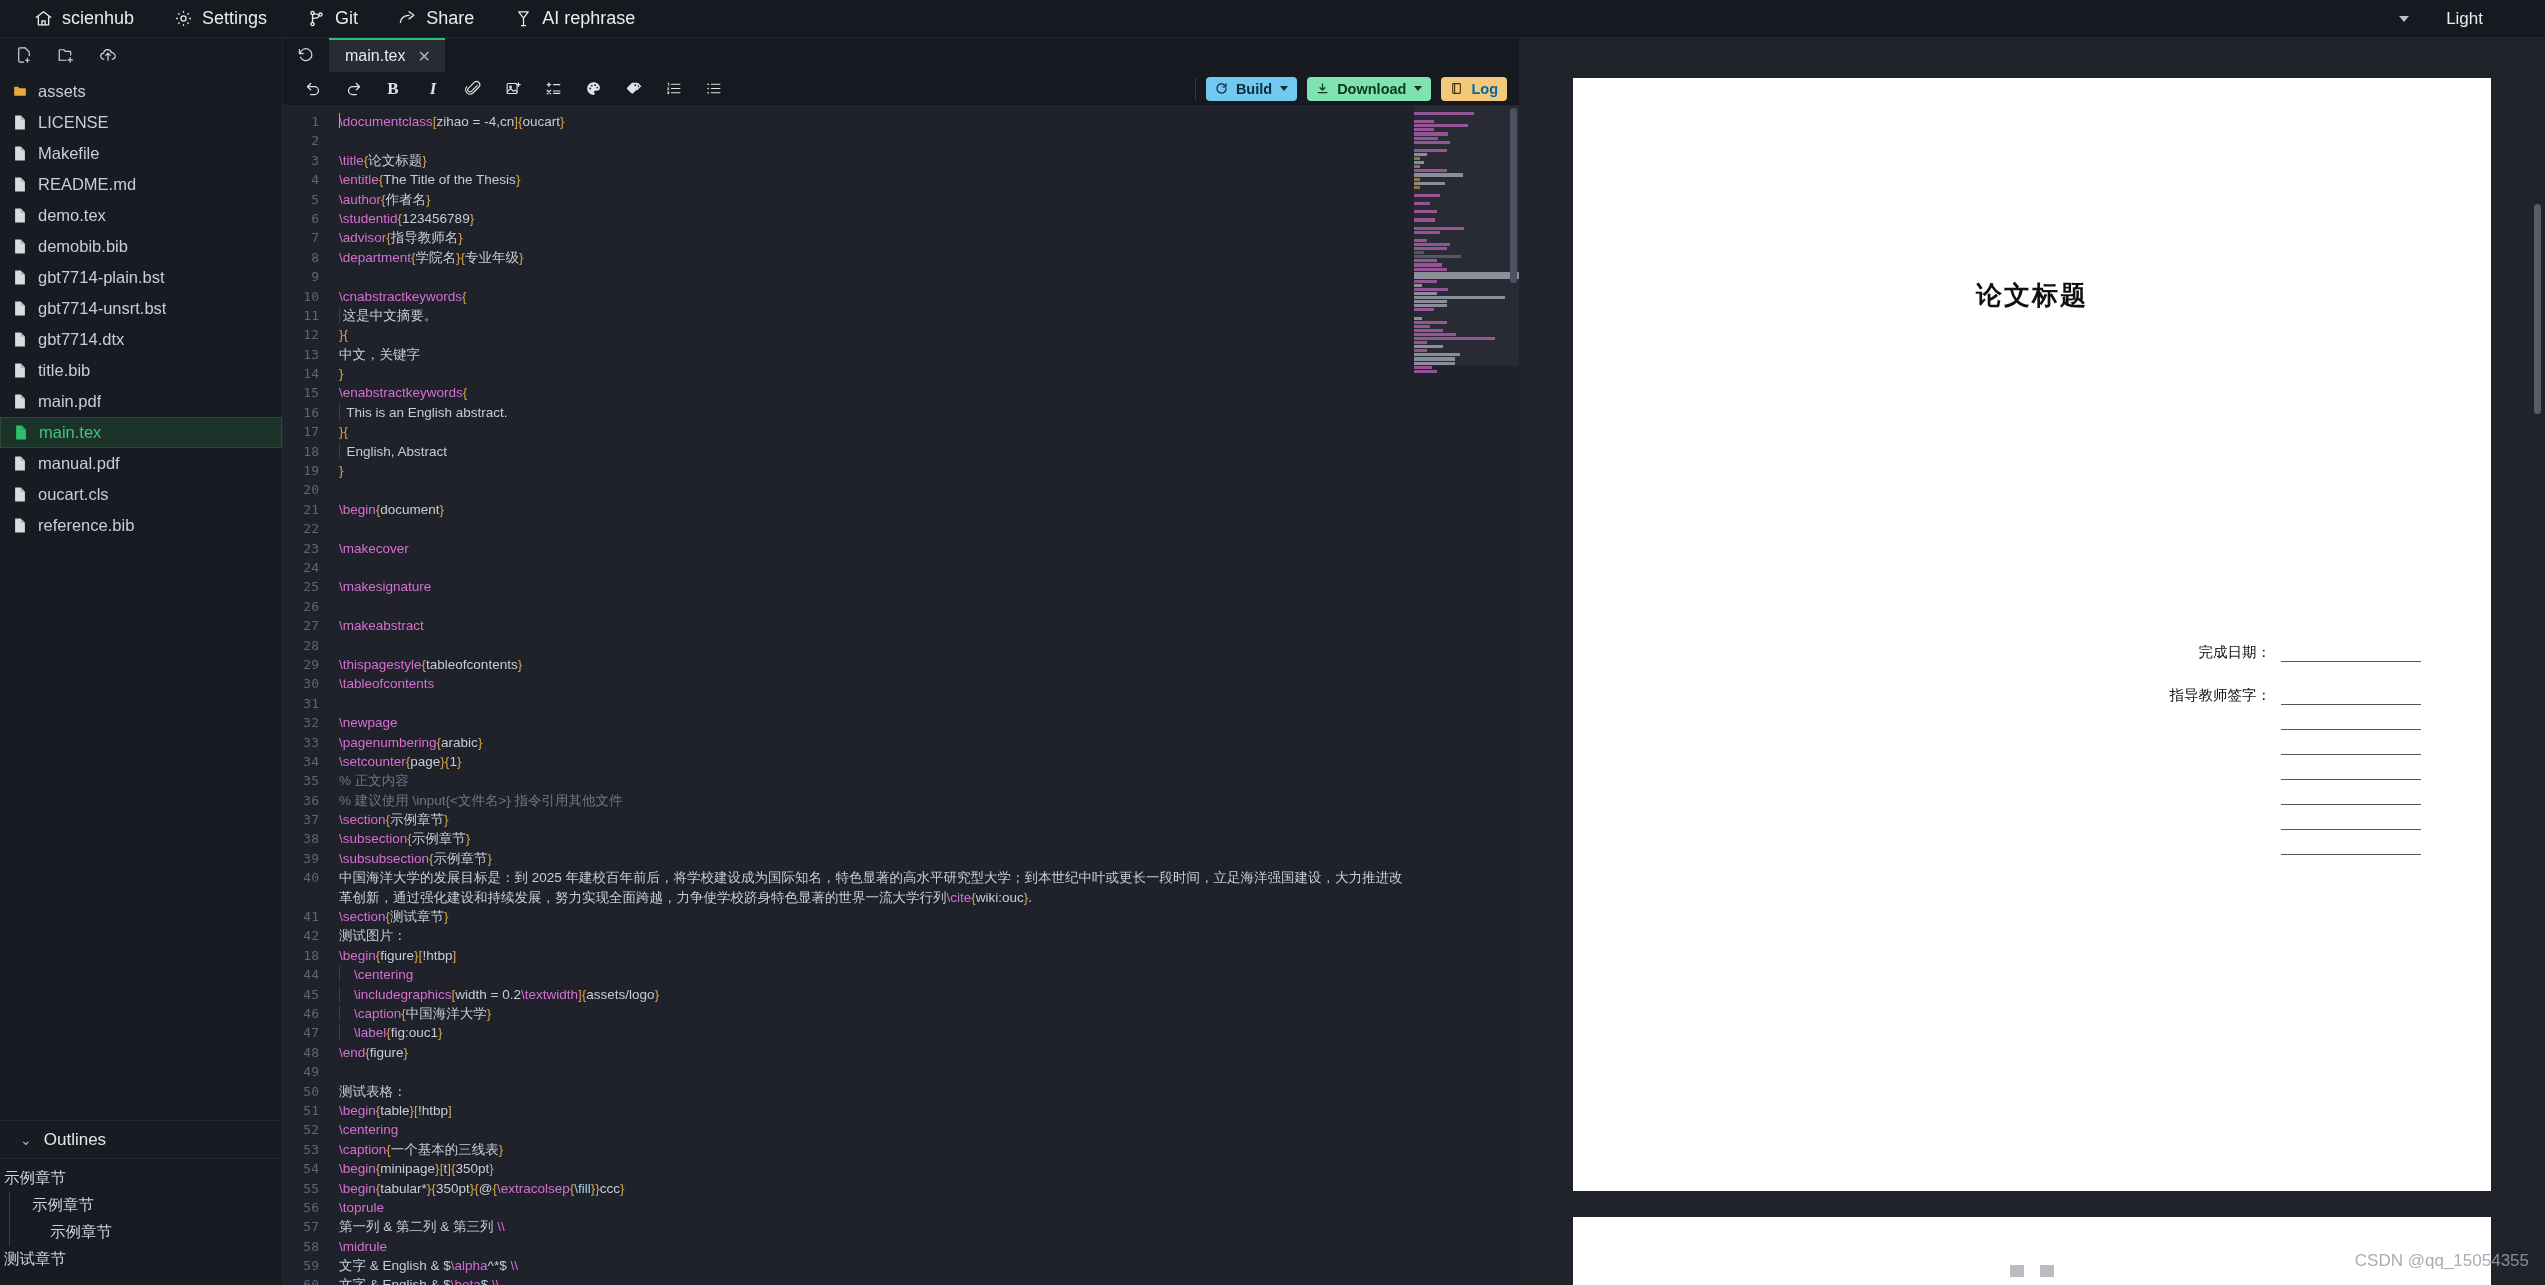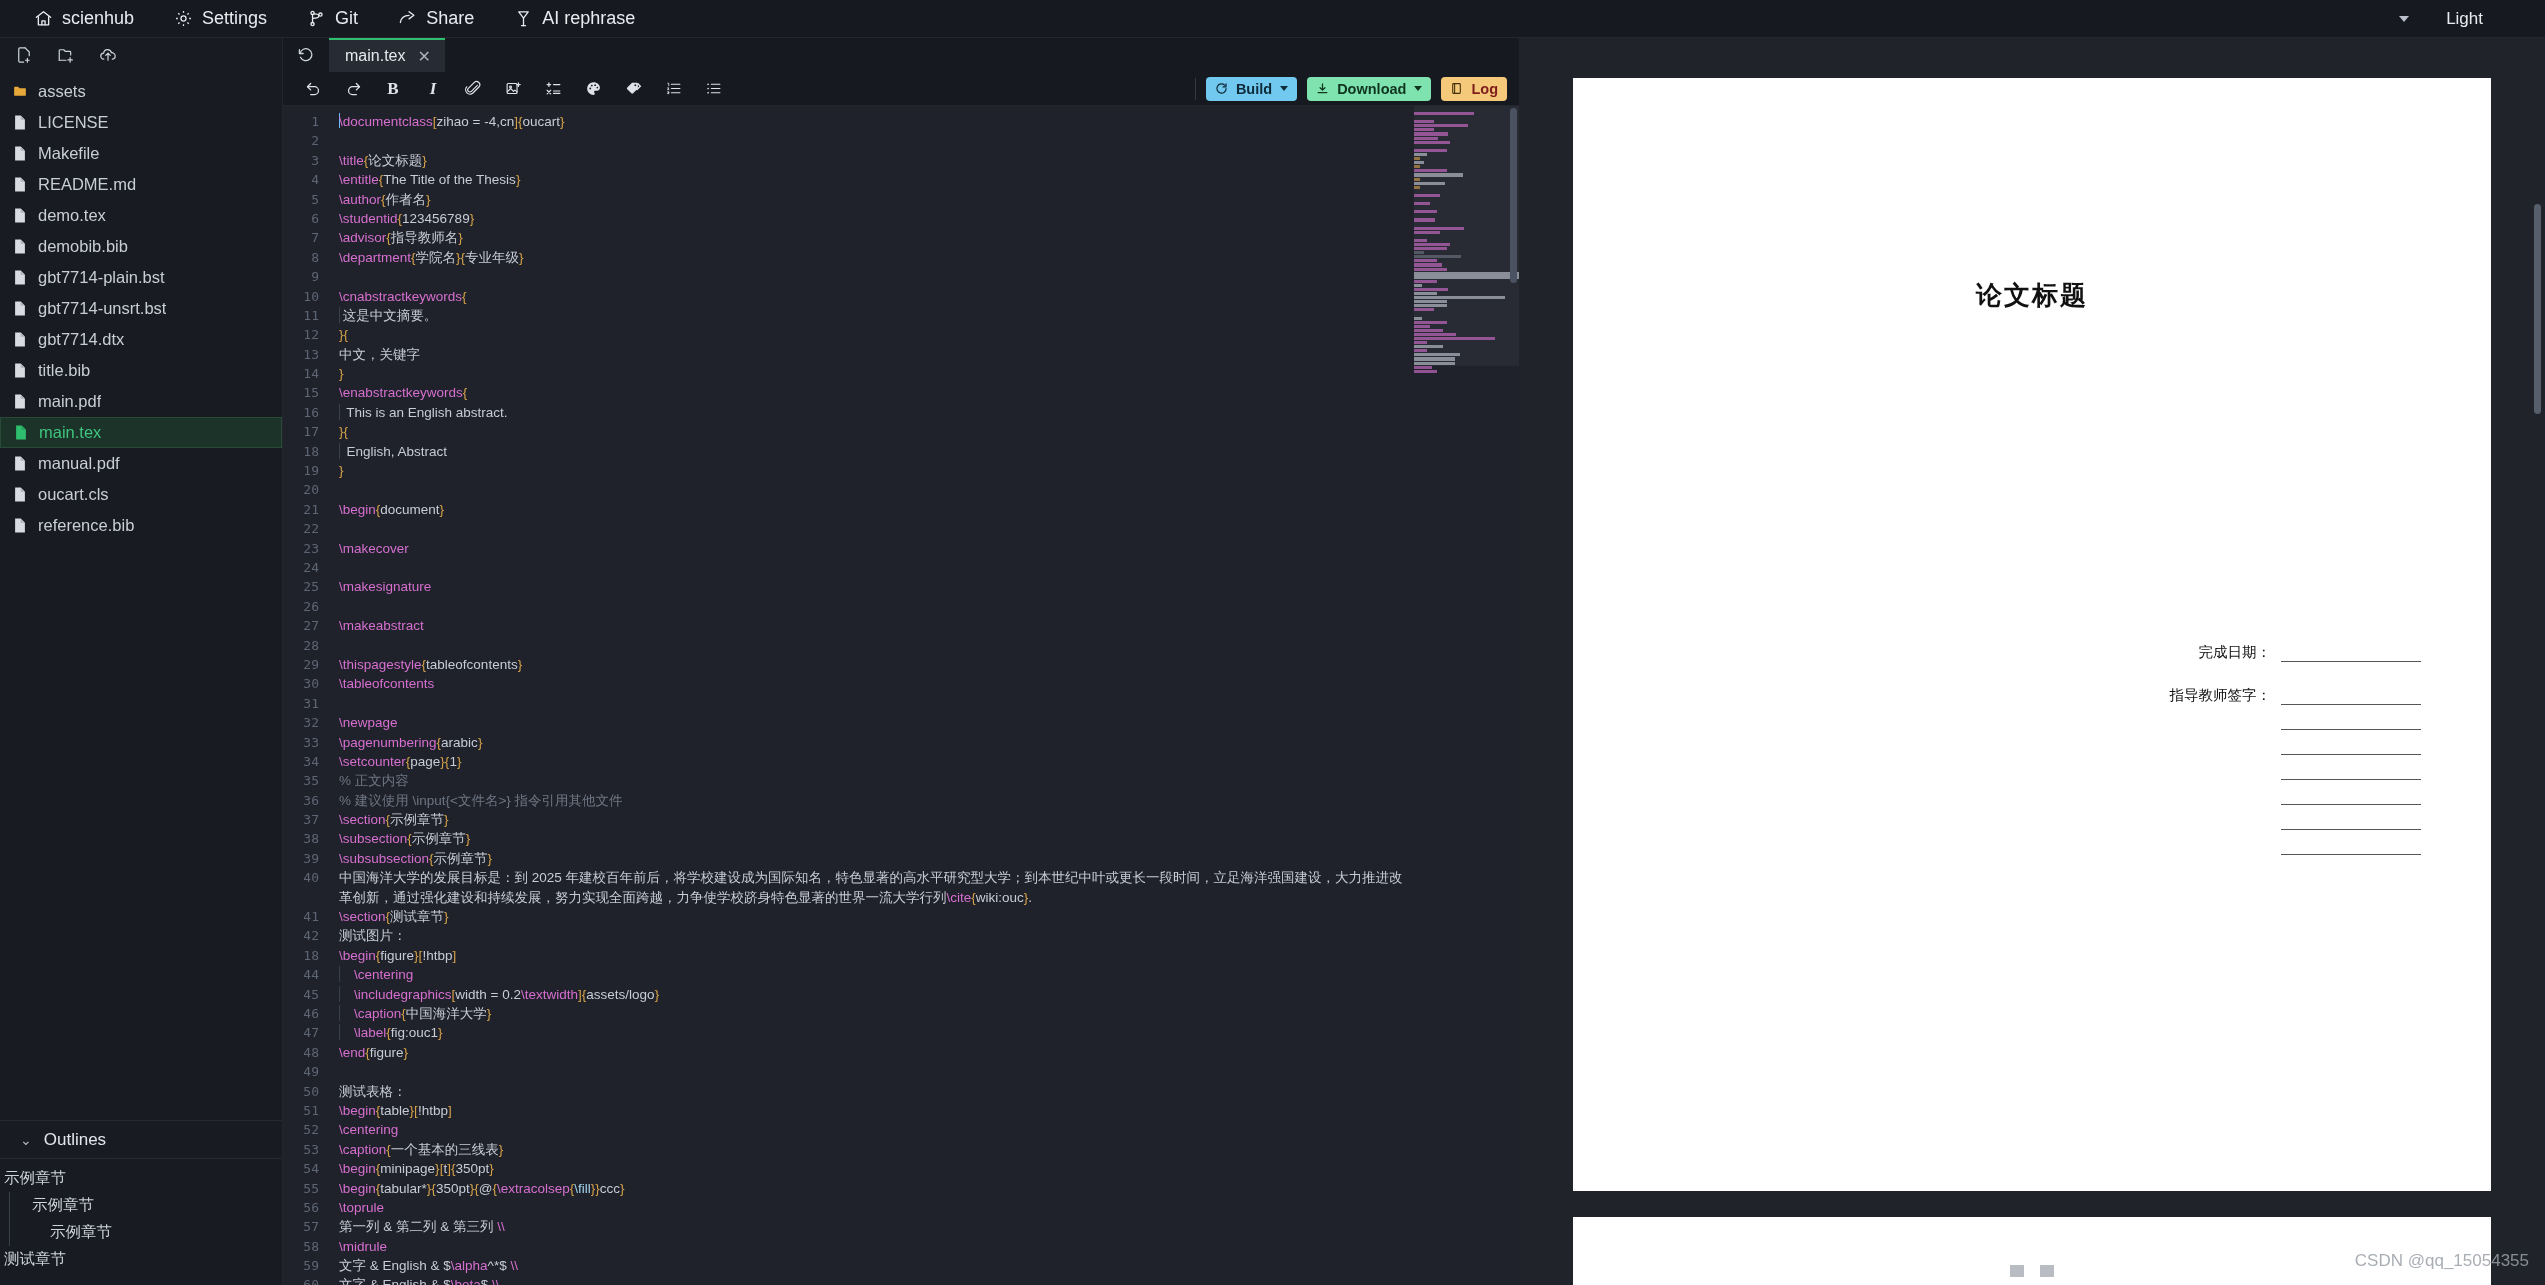--- a/index.html
+++ b/index.html
@@ -87,21 +87,21 @@
   .edtoolbar .ital { font-style:italic; font-weight:bold; font-size:17px; font-family:"Liberation Serif", serif;}
   .edtoolbar .fill { flex:1; }
   .edtoolbar .divider { width:1px; height:22px; background:#343943; margin:0 10px; }
 
   .btn { display:flex; align-items:center; gap:8px; height:24px; border-radius:4px; font-size:14.5px;
          padding:0 9px; cursor:pointer; font-weight:600; }
   .btn svg { width:13px; height:13px; display:block; }
   .btn .bchev { width:0;height:0;border-left:4px solid transparent;border-right:4px solid transparent;border-top:5px solid currentColor;}
   .btn-build { background:#72c9f0; color:#0d2a38; margin-right:10px; }
   .btn-download { background:#7fe3b0; color:#10351f; margin-right:10px; }
-  .btn-log { background:#f5c97a; color:#7f1d1d; margin-right:12px; }
+  .btn-log { background:#f5c97a; color:#0369a1; margin-right:12px; }
 
   
   .codewrap { flex:1; display:flex; min-height:0; position:relative; background:#1f222a; overflow:hidden; }
   .code-scroll { flex:1; display:flex; min-width:0; overflow:hidden; }
   .gutter { width:46px; min-width:46px; text-align:right; padding-right:10px; padding-top:6px;
             color:#5e6574; font-family:"DejaVu Sans Mono","Liberation Mono",monospace; font-size:13px; line-height:19.4px; user-select:none; }
   .codeline-nums div { height:19.4px; }
   .codearea { flex:1; padding-top:6px; padding-left:10px; font-family:Liberation Sans, sans-serif;
               font-size:13.5px; line-height:19.4px; color:#c7ccd6; white-space:pre; position:relative; }
   .cl { height:19.4px; position:relative; }

